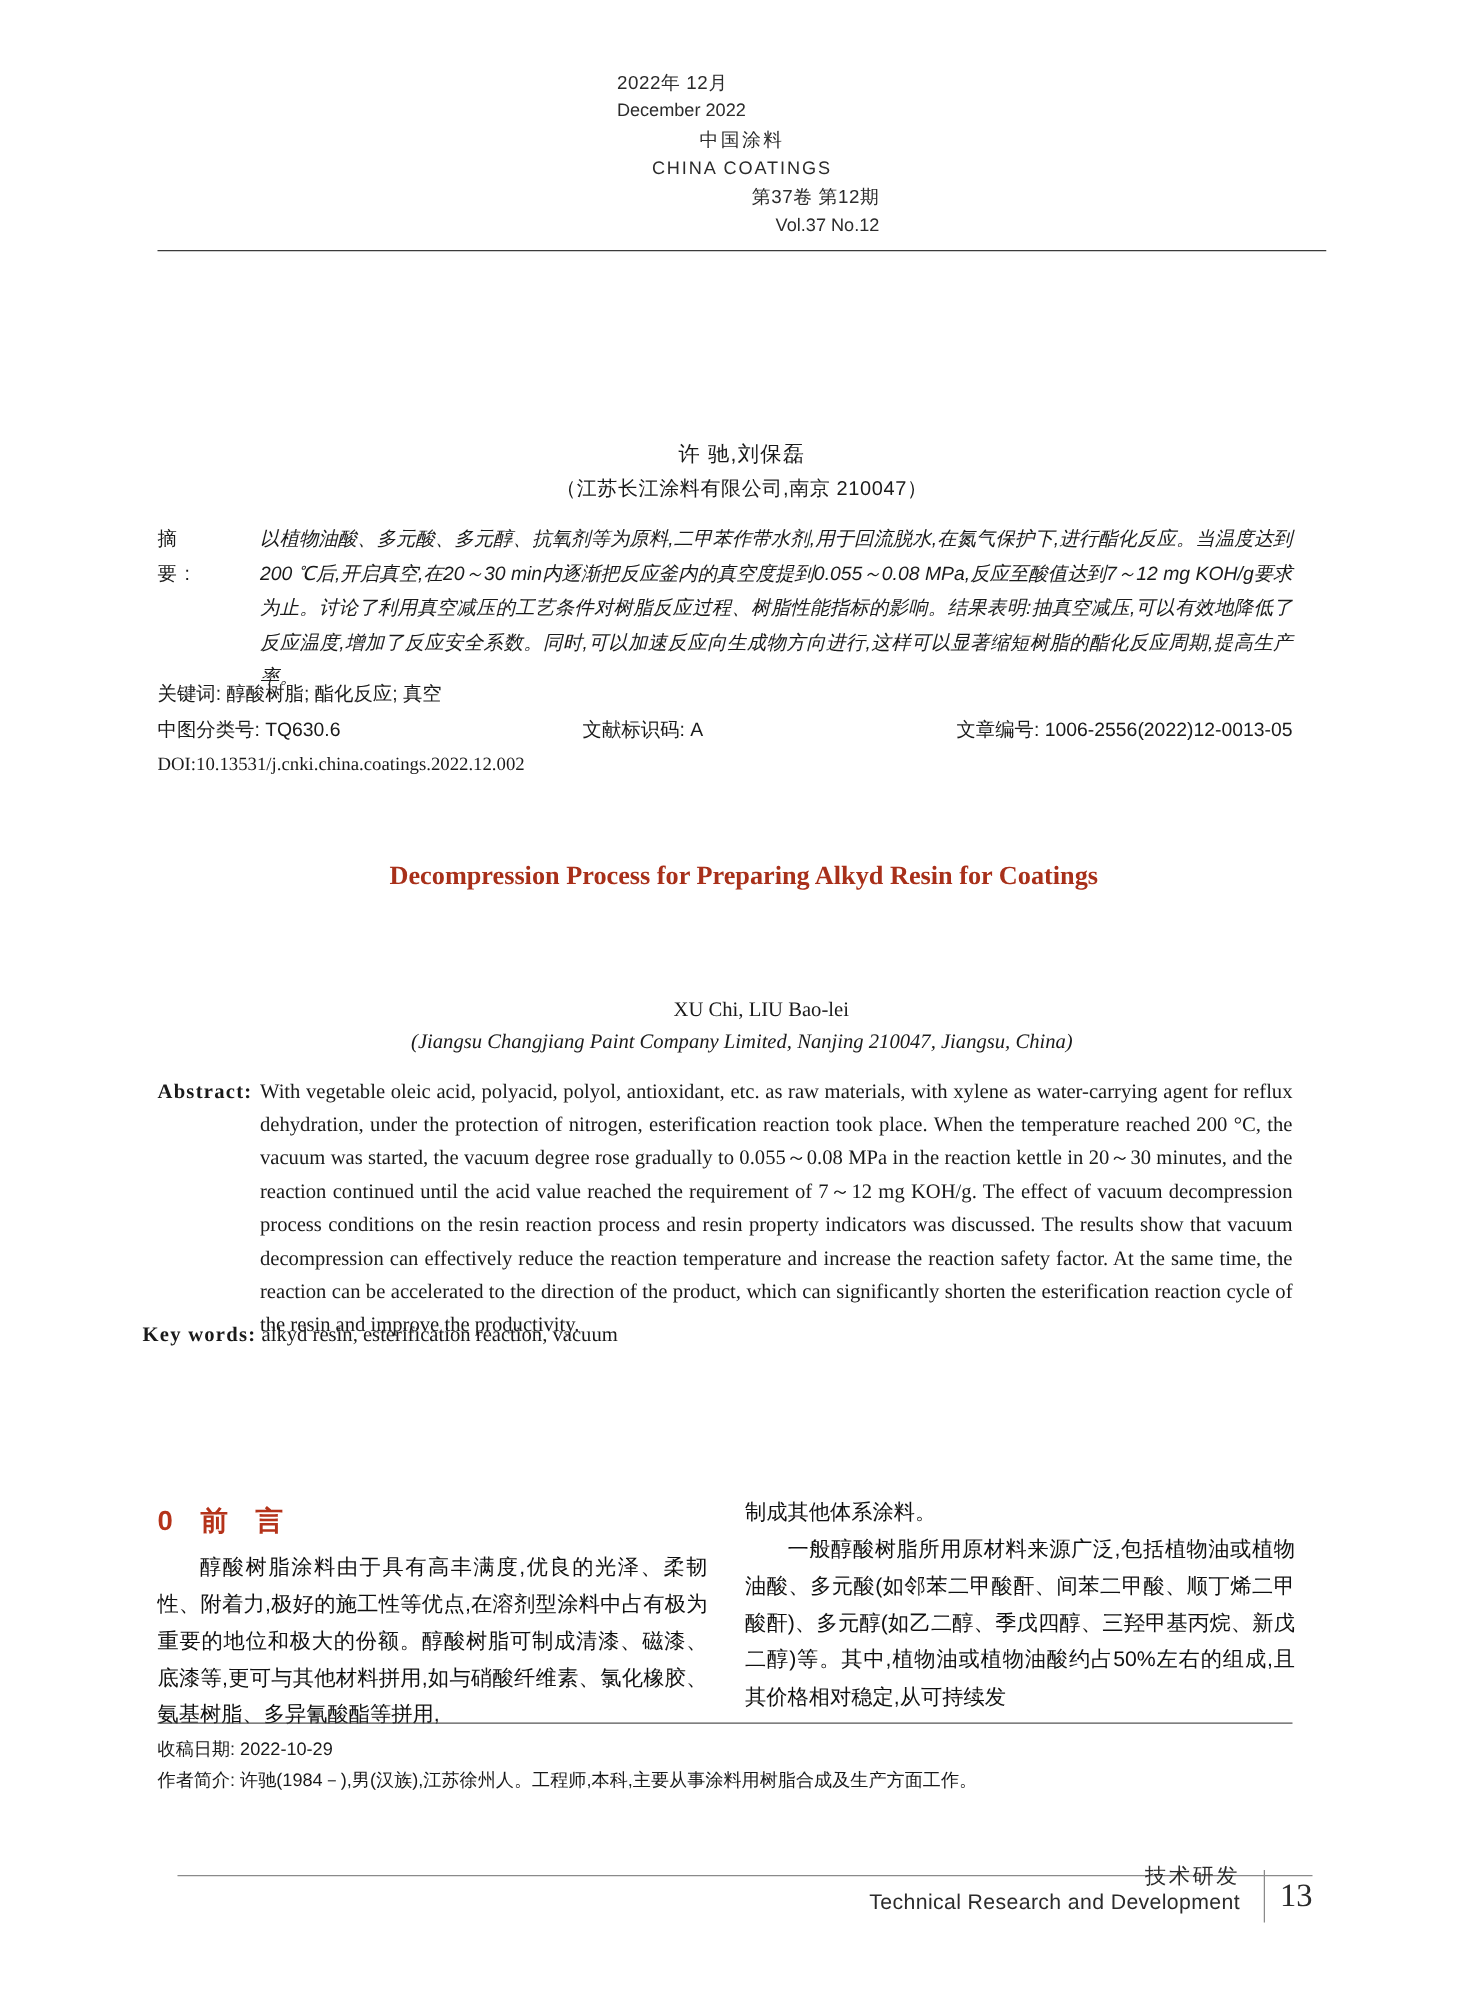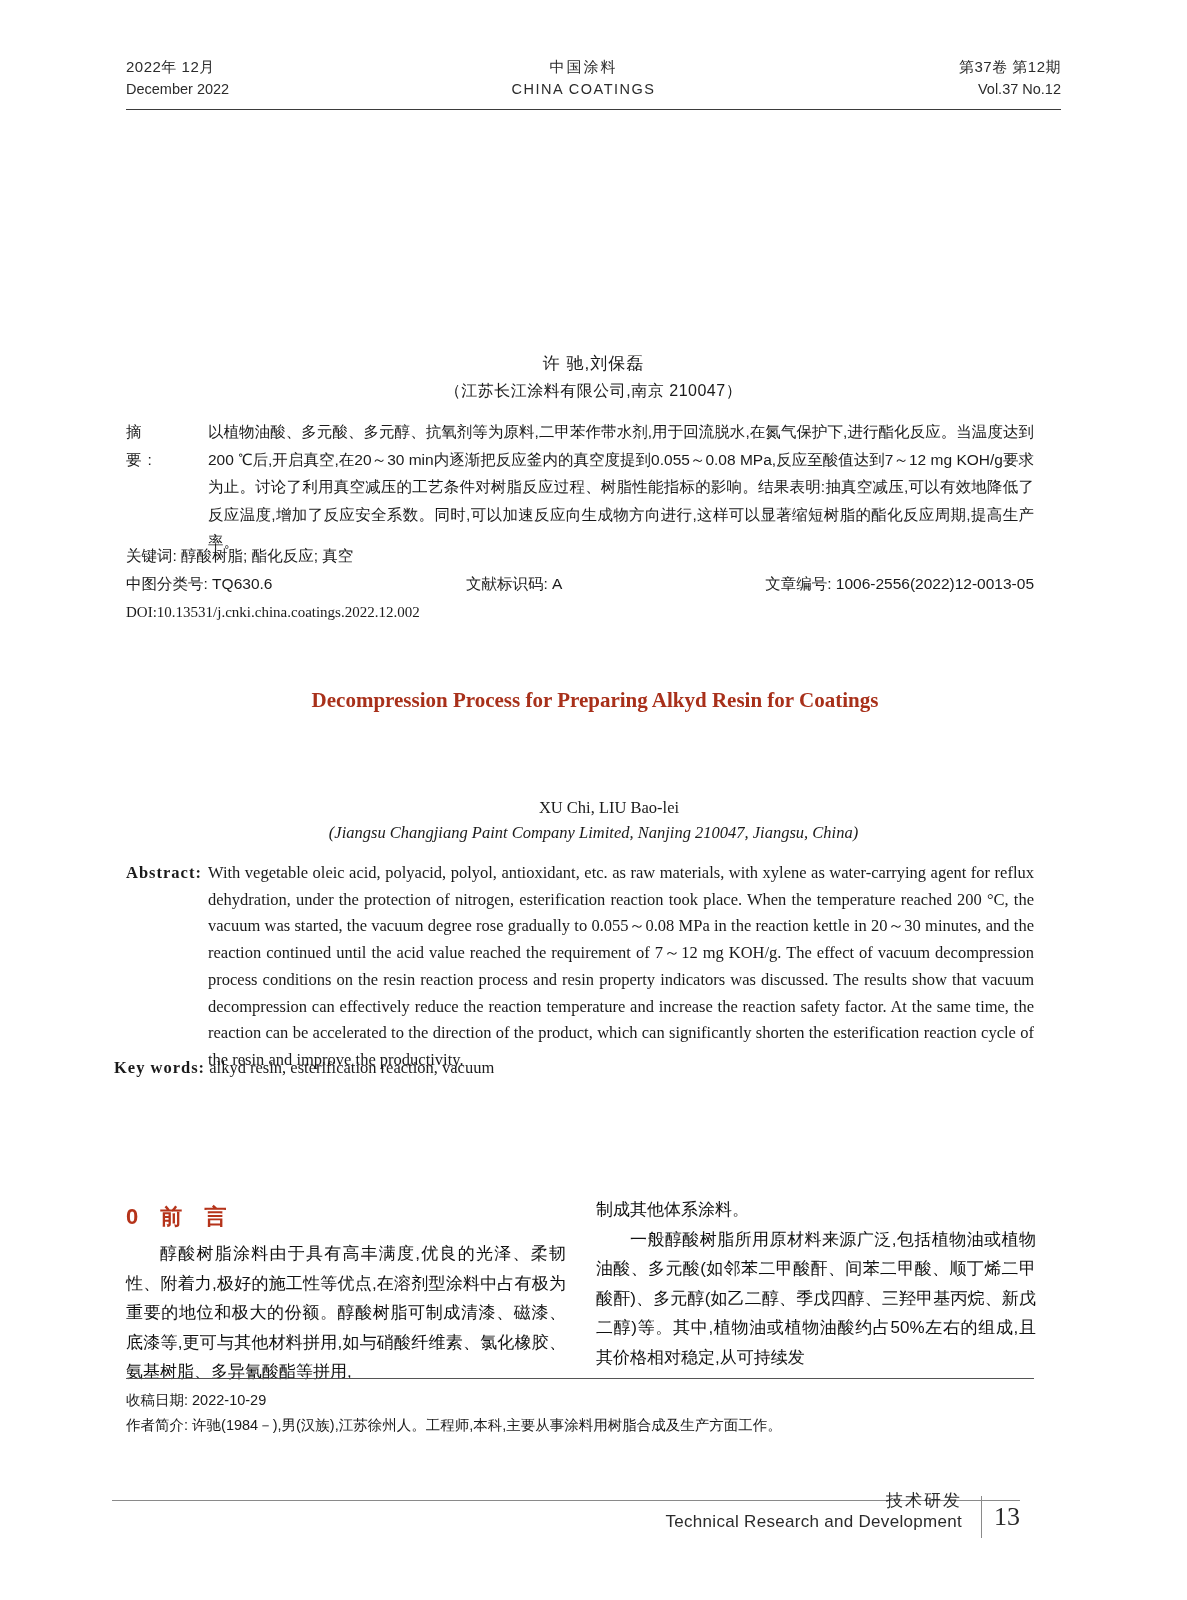--- a/index.html
+++ b/index.html
@@ -25,20 +25,21 @@
     left: 126px;
     top: 55px;
     width: 935px;
     display: flex;
     justify-content: space-between;
     align-items: center;
     font-size: 15px;
     color: #2b2b2b;
     padding-bottom: 8px;
     border-bottom: 1.5px solid #3b3b3b;
+    flex-direction: column;
   }
   .runhead .col { line-height: 1.55; }
   .runhead .col.left { text-align: left; width: 200px; }
   .runhead .col.center { text-align: center; flex: 1; }
   .runhead .col.right { text-align: right; width: 220px; }
   .runhead .cn { font-size: 15px; letter-spacing: .5px; }
   .runhead .en { font-size: 14.5px; }
   .runhead .col.center .cn { letter-spacing: 2px; }
   .runhead .col.center .en { letter-spacing: 1.5px; }
 
@@ -85,21 +86,21 @@
     font-size: 15.5px;
     line-height: 1.78;
     color: #1a1a1a;
     text-align: justify;
   }
   .abs-cn .lbl {
     float: left;
     width: 60px;
     letter-spacing: 6px;
   }
-  .abs-cn .body { margin-left: 82px; display: block; }
+  .abs-cn .body { margin-left: 82px; display: block; font-style: italic; }
 
   .kw-cn {
     position: absolute;
     top: 543px;
     left: 126px;
     width: 908px;
     font-size: 15.5px;
     line-height: 1.7;
     color: #1a1a1a;
   }
@@ -235,21 +236,21 @@
     top: 1388px;
     width: 908px;
     font-size: 14.5px;
     line-height: 1.75;
     color: #1a1a1a;
   }
 
   
   .footer {
     position: absolute;
-    left: 112px;
+    left: 142px;
     top: 1490px;
     width: 908px;
     height: 60px;
   }
   .footer .rule {
     position: absolute;
     left: 0;
     top: 10px;
     width: 908px;
     border-top: 1px solid #8a8a8a;

